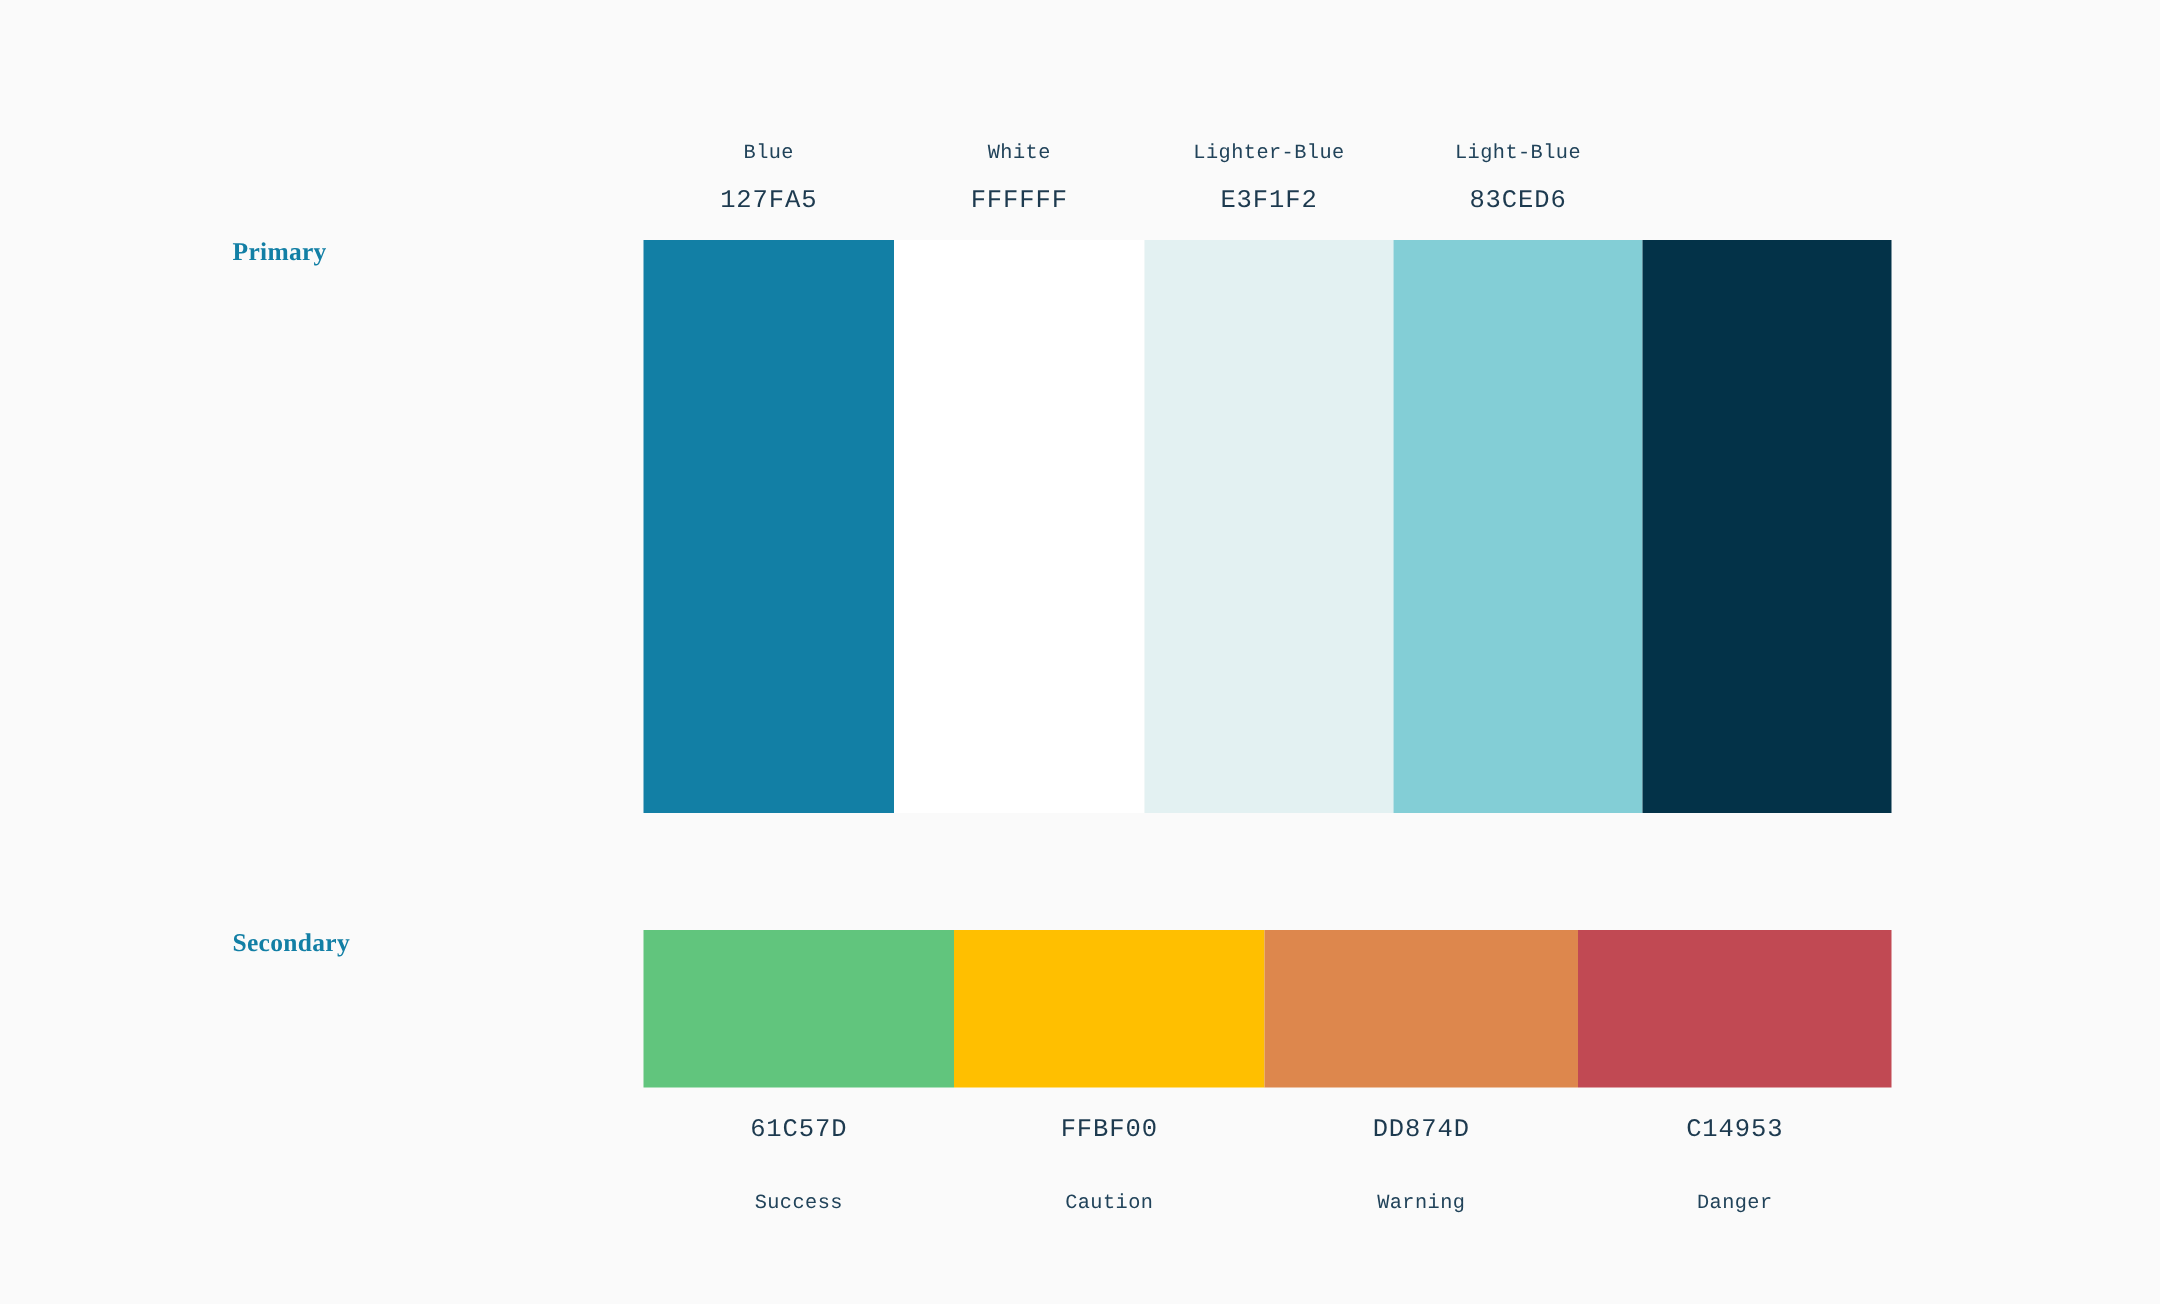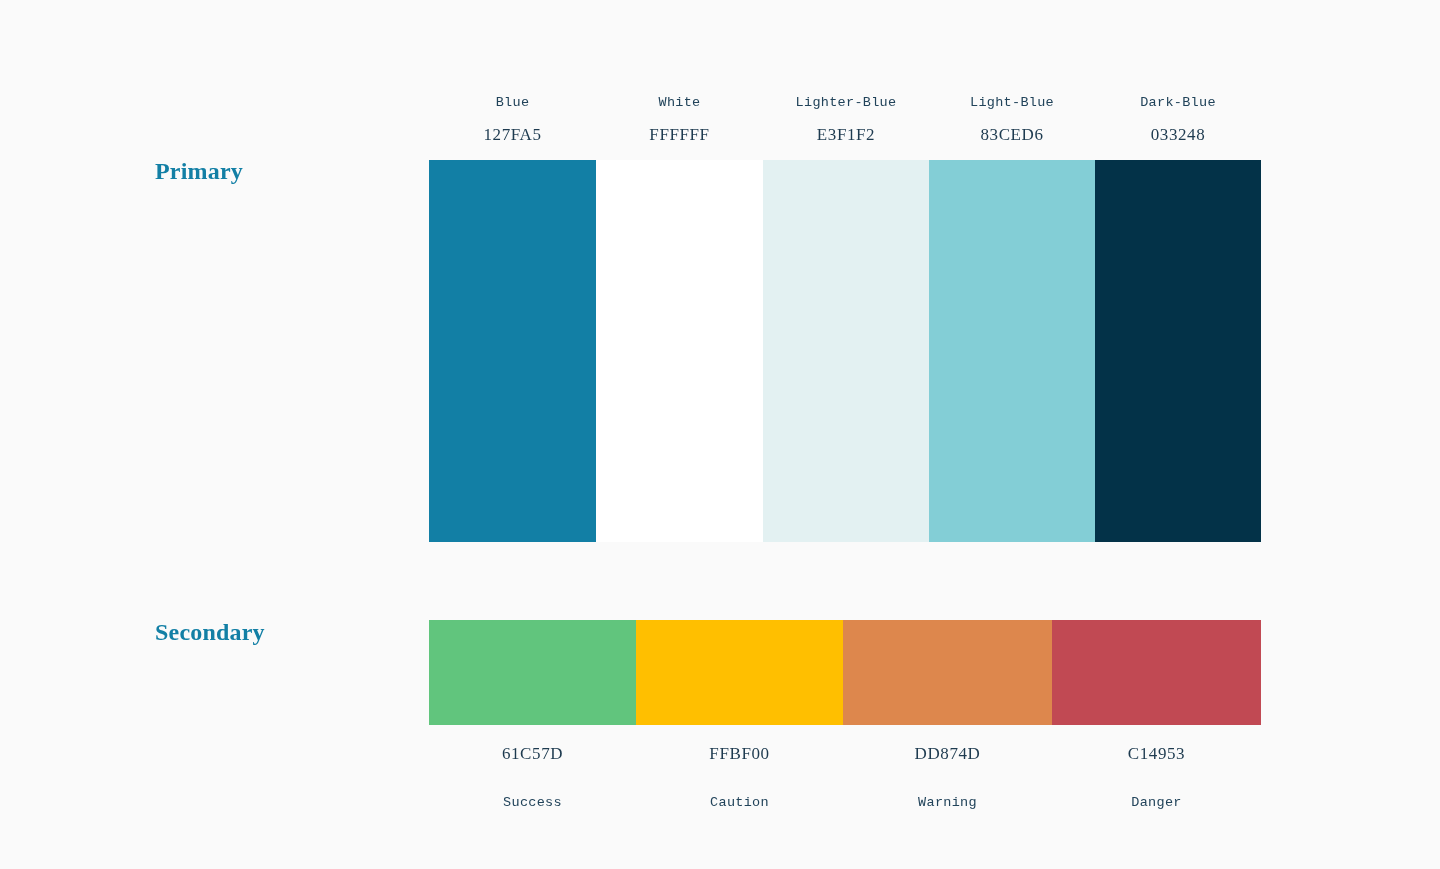--- a/index.html
+++ b/index.html
@@ -18,21 +18,21 @@
     width: 1440px;
     height: 869px;
     background: #FAFAFA;
   }
 
   
   .section-title {
     position: absolute;
     font-family: "Liberation Serif", serif;
     font-weight: bold;
-    font-size: 24px;
+    font-size: 17px;
     letter-spacing: 0.2px;
     color: #127FA5;
     white-space: nowrap;
   }
   #primary-title   { left: 155px; top: 158px; }
   #secondary-title { left: 155px; top: 619px; }
 
   
   .swatch-row {
     position: absolute;
@@ -94,21 +94,21 @@
   .lbl-name {
     font-family: Liberation Mono, monospace;
     font-size: 13.5px;
     color: #21435A;
     letter-spacing: 0.3px;
     line-height: 18px;
     white-space: nowrap;
   }
 
   .lbl-hex {
-    font-family: Liberation Serif, serif;
+    font-family: Liberation Mono, monospace;
     font-size: 17px;
     color: #1D3A4F;
     letter-spacing: 0.6px;
     line-height: 24px;
     margin-top: 11px;
     white-space: nowrap;
   }
 
   
   .secondary-labels .lbl-hex  { margin-top: 0; }
@@ -130,24 +130,20 @@
         <div class="lbl-name">White</div>
         <div class="lbl-hex">FFFFFF</div>
       </div>
       <div class="lbl-group" style="width: 166px;">
         <div class="lbl-name">Lighter-Blue</div>
         <div class="lbl-hex">E3F1F2</div>
       </div>
       <div class="lbl-group" style="width: 166px;">
         <div class="lbl-name">Light-Blue</div>
         <div class="lbl-hex">83CED6</div>
-      </div>
-      <div class="lbl-group" style="width: 166px;">
-        <div class="lbl-name">Dark-Blue</div>
-        <div class="lbl-hex">033248</div>
       </div>
     </div>
 
   <div class="swatch-row" id="primary-row">
       <div class="swatch-col" style="width: 167px;">
         <div class="swatch-chip" style="background: rgb(18, 127, 165);"></div>
       </div>
       <div class="swatch-col" style="width: 167px;">
         <div class="swatch-chip" style="background: rgb(255, 255, 255);"></div>
       </div>

